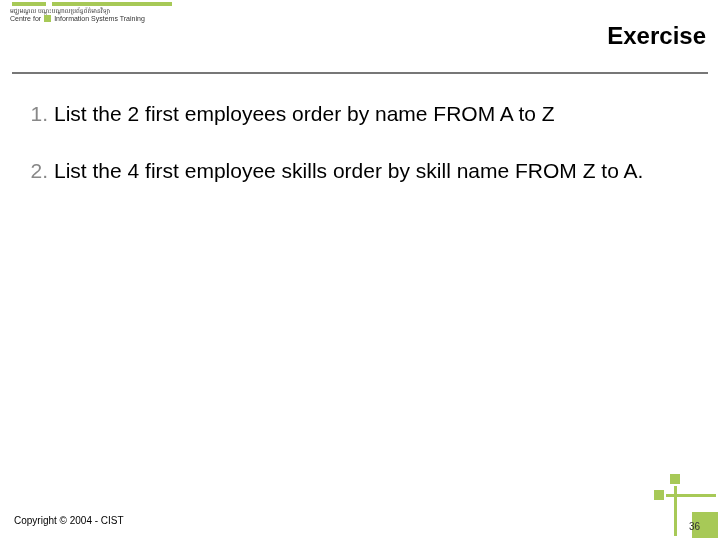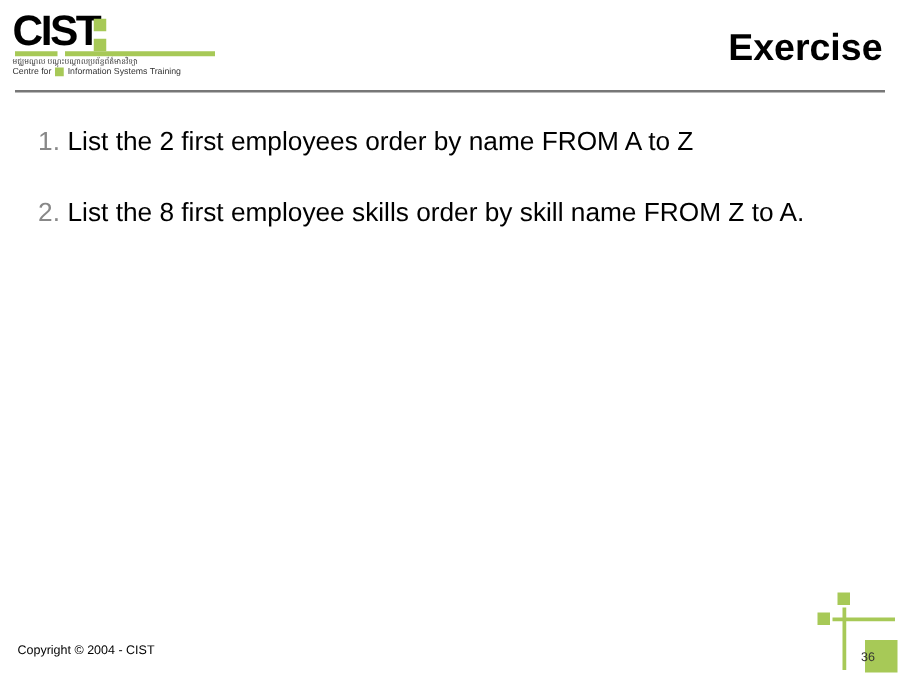--- a/index.html
+++ b/index.html
@@ -59,21 +59,21 @@
     font-size: 7px;
     color: #333;
     display: flex;
     align-items: center;
     gap: 3px;
   }
   .title {
     position: absolute;
     top: 22px;
     right: 14px;
-    font-size: 30px;
+    font-size: 24px;
     font-weight: 700;
     color: #000;
   }
   .hr {
     position: absolute;
     top: 72px;
     left: 12px;
     right: 12px;
     height: 1.5px;
     background: #777;
@@ -124,27 +124,20 @@
     font-size: 10px;
     color: #333;
     z-index: 2;
   }
 </style>
 </head>
 <body>
 
 <div class="header">
   <div class="logo">
-    <div class="logo-main">
-      <span class="logo-text">CIST</span>
-      <div style="display:flex;flex-direction:column;gap:6px;margin-left:-6px;margin-top:4px">
-        <span class="logo-square"></span>
-        <span class="logo-square"></span>
-      </div>
-    </div>
     <div class="logo-bar-row">
       <span class="logo-bar" style="width:34px"></span>
       <span class="logo-bar" style="width:120px"></span>
     </div>
     <div class="logo-sub">មជ្ឈមណ្ឌល បណ្តុះបណ្តាលប្រព័ន្ធព័ត៌មានវិទ្យា</div>
     <div class="logo-sub2">
       <span>Centre for</span>
       <span class="logo-square" style="width:7px;height:7px"></span>
       <span>Information Systems Training</span>
     </div>
@@ -154,21 +147,21 @@
 
 <div class="hr"></div>
 
 <div class="content">
   <div class="item">
     <span class="num">1.</span>
     <span class="txt">List the 2 first employees order by name FROM A to Z</span>
   </div>
   <div class="item">
     <span class="num">2.</span>
-    <span class="txt">List the 8 first employee skills order by skill name FROM Z to A.</span>
+    <span class="txt">List the 4 first employee skills order by skill name FROM Z to A.</span>
   </div>
 </div>
 
 <div class="footer">Copyright © 2004 - CIST</div>
 
 <div class="decor">
   <span class="sq" style="width:10px;height:10px;right:56px;bottom:40px"></span>
   <span class="ln" style="width:50px;height:3px;right:4px;bottom:43px"></span>
   <span class="sq" style="width:10px;height:10px;right:40px;bottom:56px"></span>
   <span class="ln" style="width:3px;height:50px;right:43px;bottom:4px"></span>

